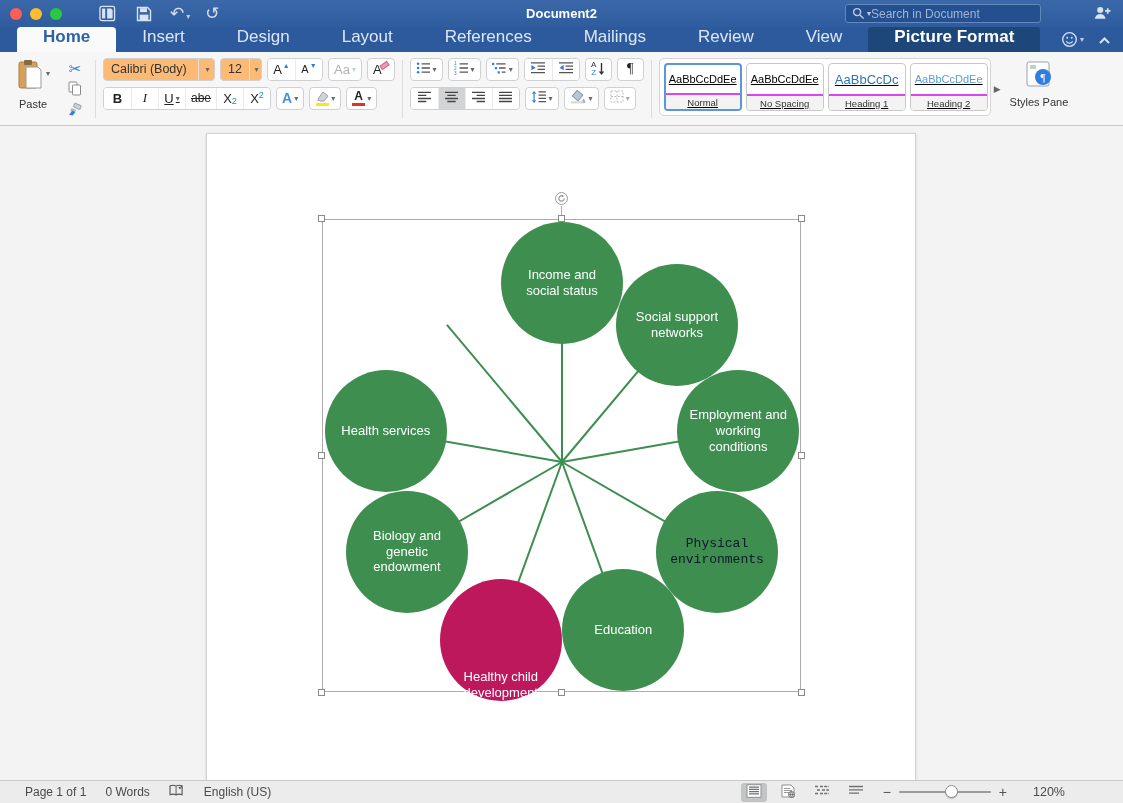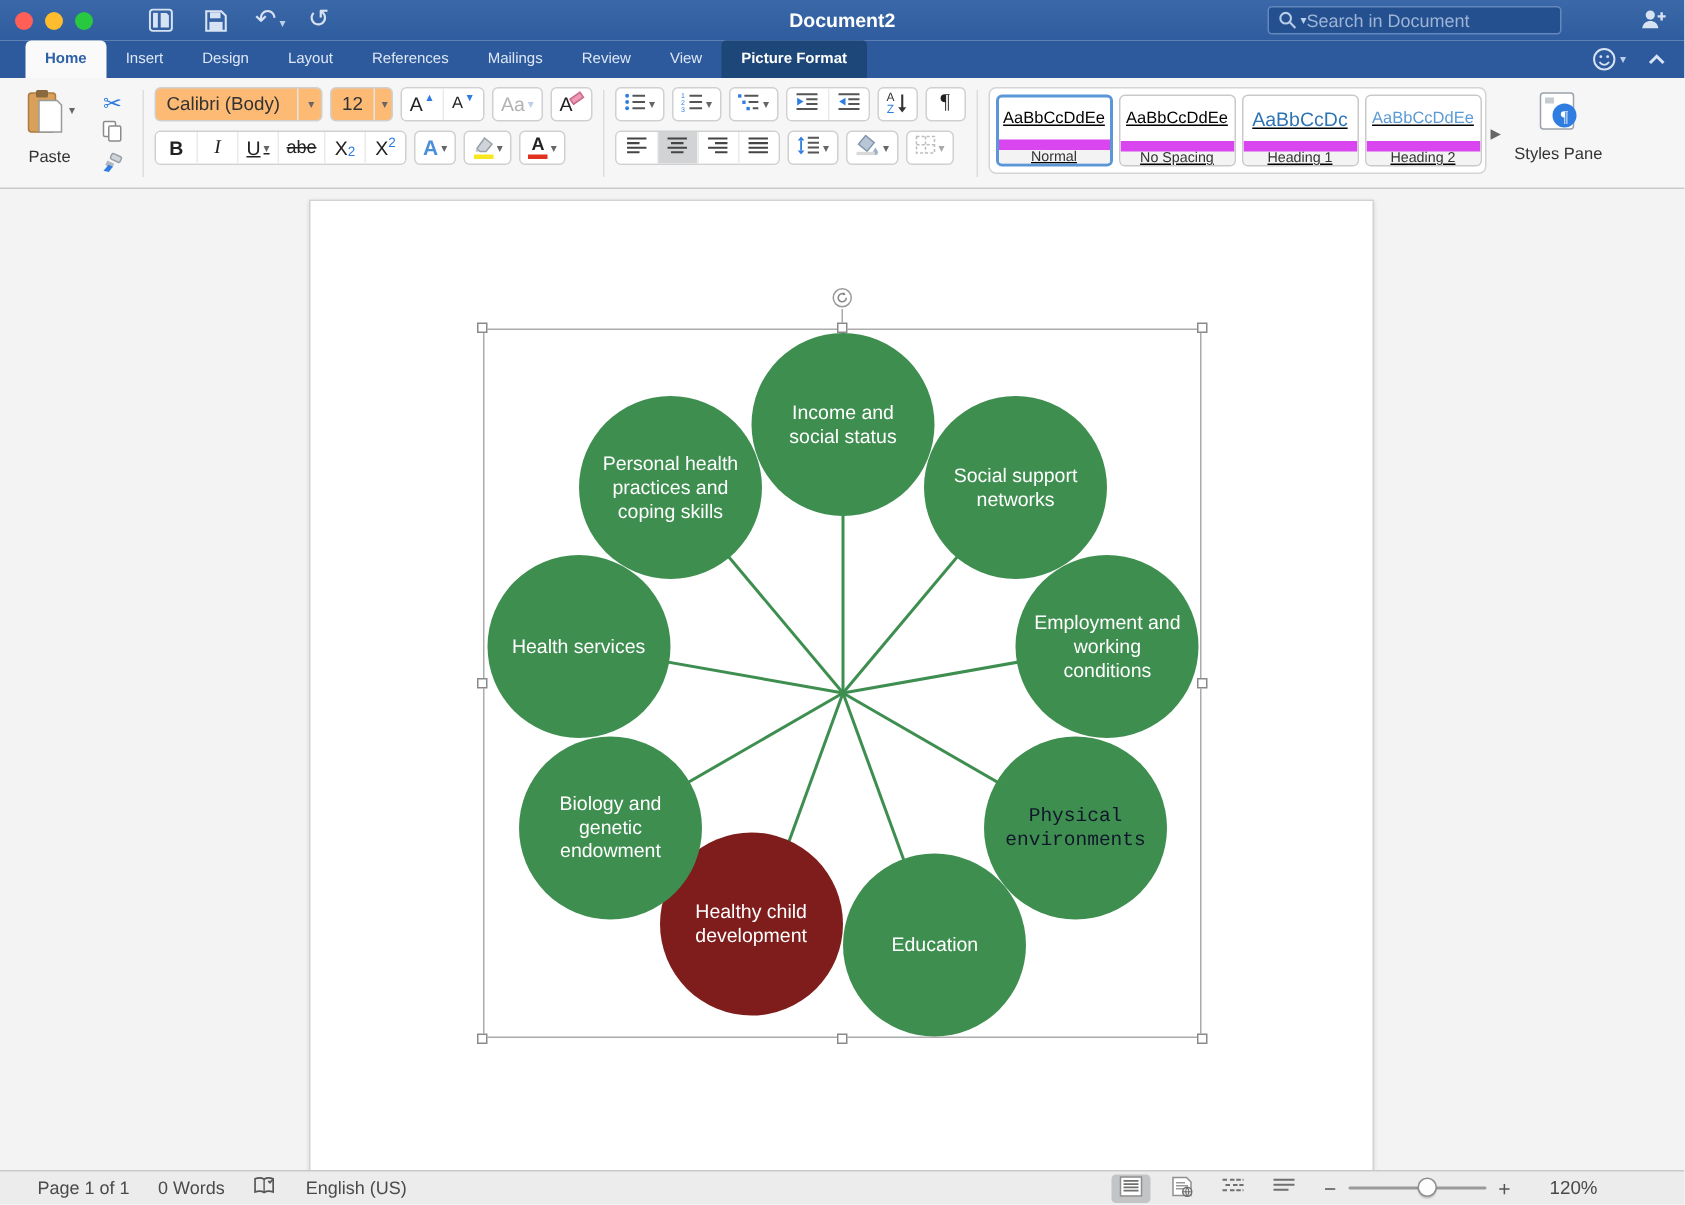--- a/index.html
+++ b/index.html
@@ -16,21 +16,21 @@
   .caret { font-size:8px; color:#bcd0ea; margin-left:2px; }
   .doc-title { position:absolute; left:0; right:0; text-align:center; color:#fff; font-size:13px; font-weight:700; pointer-events:none; }
   .searchbox { position:absolute; right:82px; top:4px; width:196px; height:19px; background:#24508f; border:1px solid #6288bd; border-radius:3px; display:flex; align-items:center; padding:0 6px; }
   .searchbox input { background:transparent; border:none; outline:none; color:#dfe9f6; font-size:12px; width:100%; }
   .searchbox input::placeholder { color:#9db4d6; }
   .share { position:absolute; right:12px; top:5px; }
 
   
   .tabrow { height:25px; background:#2d5a9c; display:flex; align-items:stretch; position:relative; }
   .tabs { display:flex; align-items:stretch; padding-left:17px; }
-  .tab { color:#dde7f5; font-size:10px; padding:0 13px; display:flex; align-items:center; }
+  .tab { color:#dde7f5; font-size:17px; padding:0 26px; display:flex; align-items:flex-start; }
   .tab.active { background:#fafafa; color:#2e62a8; font-weight:700; border-radius:4px 4px 0 0; }
   .tab.contextual { background:#1d4679; color:#fff; font-weight:600; border-radius:3px 3px 0 0; }
   .tabrow-icons { position:absolute; right:12px; top:0; height:25px; display:flex; align-items:center; gap:14px; }
 
   
   .ribbon { height:74px; background:#f6f6f7; border-bottom:1px solid #c8c9ca; display:flex; padding:5px 6px 4px 8px; }
   .vdiv { width:1px; background:#dddddd; margin:3px 7px; }
   .rows { display:flex; flex-direction:column; gap:5px; }
   .rrow { display:flex; align-items:center; gap:5px; height:24px; }
   .btn { background:#fff; border:1px solid #cfd0d2; border-radius:4px; height:23px; min-width:27px; display:inline-flex; align-items:center; justify-content:center; font-size:13px; color:#222; padding:0 5px; }
@@ -50,21 +50,21 @@
   .paste { display:flex; flex-direction:column; align-items:center; width:46px; }
   .paste .label { font-size:11px; color:#333; margin-top:3px; }
   .smallcol { display:flex; flex-direction:column; gap:3px; align-items:center; padding-top:1px; }
   .sbtn { width:22px; height:18px; display:flex; align-items:center; justify-content:center; }
 
   
   .gallery { display:flex; align-items:center; gap:4px; background:#fff; border:1px solid #d4d4d5; border-radius:5px; padding:3px 2px 3px 4px; height:58px; margin-top:1px;text-decoration:underline; }
   .chip { width:78px; height:48px; border:1px solid #c9c9ca; border-radius:4px; background:#fff; overflow:hidden; display:flex; flex-direction:column; }
   .chip.selected { border:2px solid #5b97d7; }
   .chip .sample { flex:1; display:flex; align-items:center; justify-content:center; font-size:11px; color:#000; white-space:nowrap; overflow:hidden; }
-  .chip .clabel { height:16px; background:#f3f3f3; border-top:7px solid #d946ef; font-size:9.5px; color:#333; display:flex; align-items:center; justify-content:center; }
+  .chip .clabel { height:16px; background:#f3f3f3; border-top:2px solid #d946ef; font-size:9.5px; color:#333; display:flex; align-items:center; justify-content:center; }
   .more-styles { font-size:9px; color:#666; padding:0 3px; }
   .stylespane { display:flex; flex-direction:column; align-items:center; justify-content:flex-start; padding:3px 4px 0 6px; }
   .stylespane .label { font-size:11px; color:#333; text-align:center; line-height:1.15; margin-top:2px; }
 
   
   .docarea { position:relative; height:654px; overflow:hidden; background:#f3f3f4; }
   .page { position:absolute; left:206px; top:7px; width:710px; height:780px; background:#fff; border:1px solid #d2d2d2; box-shadow:0 1px 3px rgba(0,0,0,.12); }
   .canvas { position:absolute; left:115px; top:85px; width:479px; height:473px; }
   .sel-rect { position:absolute; inset:0; border:1px solid #ababab; }
   .handle { position:absolute; width:7px; height:7px; background:#fff; border:1px solid #8a8a8a; z-index:6; }
@@ -492,31 +492,28 @@
         </div>
         <div class="bubble" style="left: 355.281px; top: 150.917px; width: 122px; height: 122px; background: rgb(62, 142, 80); color: rgb(255, 255, 255);">
           <span>Employment and working conditions</span>
         </div>
         <div class="bubble" style="left: 334.019px; top: 271.5px; width: 122px; height: 122px; background: rgb(62, 142, 80); color: #0f172a; font-family: Liberation Mono, monospace;">
           <span>Physical environments</span>
         </div>
         <div class="bubble" style="left: 240.222px; top: 350.205px; width: 122px; height: 122px; background: rgb(62, 142, 80); color: rgb(255, 255, 255);">
           <span>Education</span>
         </div>
-        <div class="bubble" style="left: 117.778px; top: 336px; width: 122px; height: 122px; background: #7f1d1d; color: rgb(255, 255, 255);">
+        <div class="bubble" style="left: 117.778px; top: 360px; width: 122px; height: 122px; background: #be185d; color: rgb(255, 255, 255); align-items: flex-end;">
           <span>Healthy child development</span>
         </div>
         <div class="bubble" style="left: 23.9815px; top: 271.5px; width: 122px; height: 122px; background: rgb(62, 142, 80); color: rgb(255, 255, 255);">
           <span>Biology and genetic endowment</span>
         </div>
         <div class="bubble" style="left: 2.71941px; top: 150.917px; width: 122px; height: 122px; background: rgb(62, 142, 80); color: rgb(255, 255, 255);">
           <span>Health services</span>
-        </div>
-        <div class="bubble" style="left: 63.941px; top: 44.878px; width: 122px; height: 122px; background: rgb(62, 142, 80); color: rgb(255, 255, 255);">
-          <span>Personal health practices and coping skills</span>
         </div>
       </div>
   </div>
 </div>
 
 <div class="statusbar">
   <span class="item">Page 1 of 1</span>
   <span class="item">0 Words</span>
   <span class="item">
     <svg width="16" height="13" viewBox="0 0 17 14">

